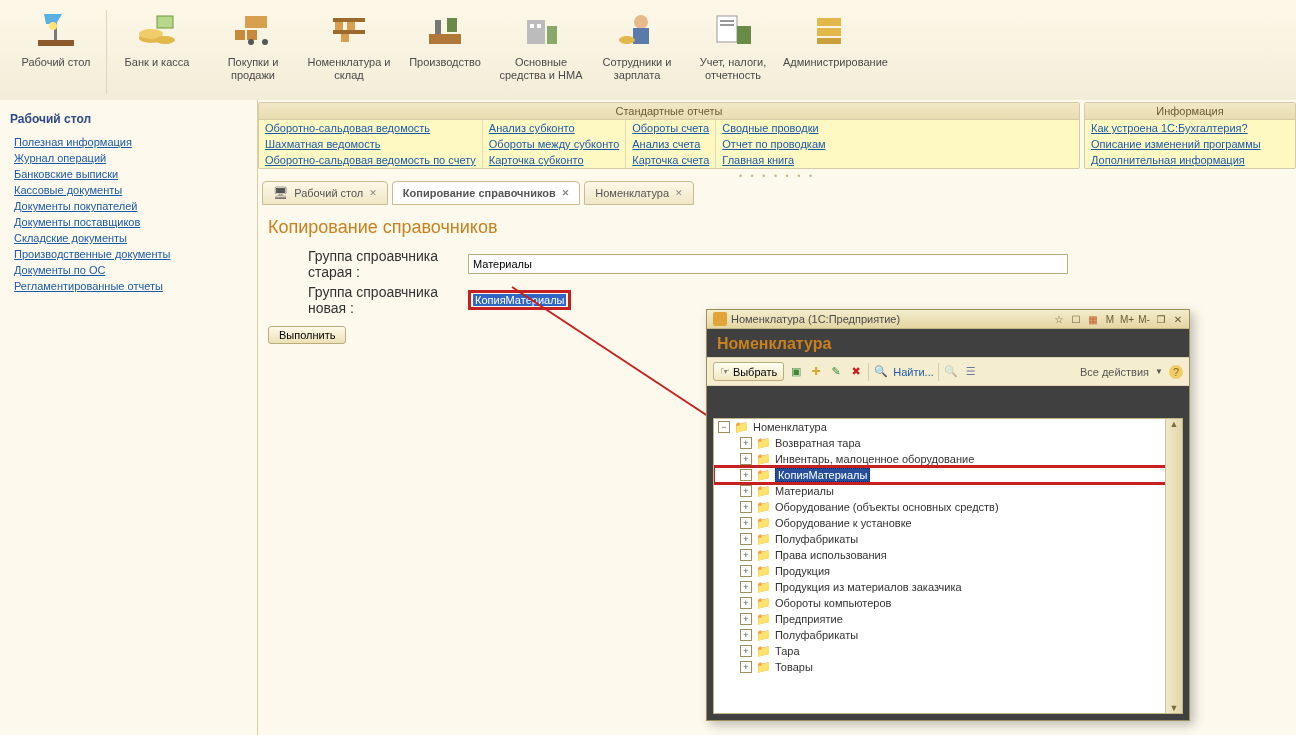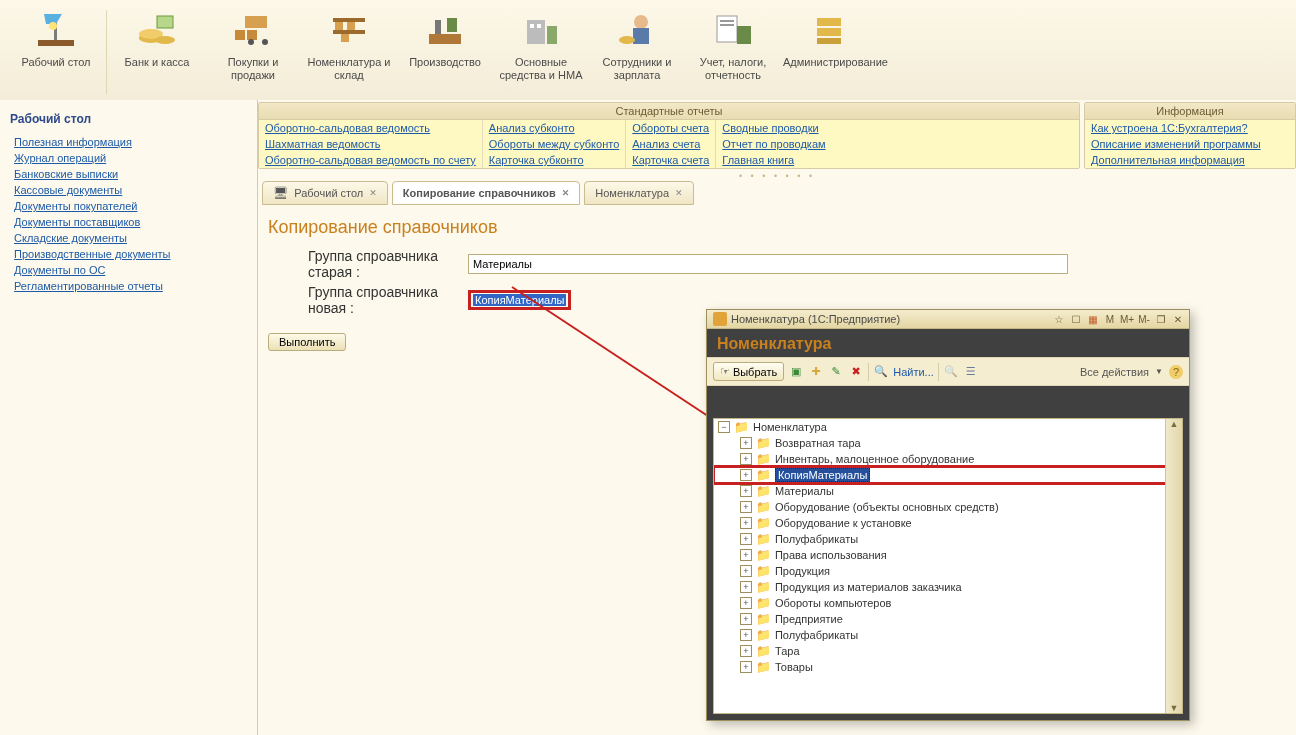--- a/index.html
+++ b/index.html
@@ -24,21 +24,21 @@
   .tab{background:linear-gradient(#fdf8e8,#f0e6c5);border:1px solid #c9bc8f;border-radius:4px 4px 0 0;padding:4px 10px;font-size:11px;color:#555;display:flex;align-items:center;gap:6px;cursor:pointer;}
   .tab.active{background:#fff;font-weight:bold;}
   .tab .close{color:#888;font-size:9px;}
   .page{padding:4px 10px;}
   .page h1{color:#c9801e;font-size:18px;font-weight:normal;margin:0 0 10px 0;}
   .form-row{display:flex;align-items:center;margin:4px 0;}
   .form-label{width:160px;font-size:14px;color:#333;padding-left:40px;}
   .form-input{border:1px solid #b9ad7e;background:#fff;font-size:11px;padding:1px 4px;height:16px;min-width:300px;}
   .highlighted-input{border:3px solid #c62020;padding:0 2px;display:inline-block;}
   .highlighted-input .sel{background:#3166c5;color:#fff;padding:0 2px;font-size:11px;}
-  .btn{background:linear-gradient(#fdfae9,#ece0b5);border:1px solid #b9ad7e;border-radius:3px;padding:2px 10px;font-size:11px;cursor:pointer;margin-top:13px;}
+  .btn{background:linear-gradient(#fdfae9,#ece0b5);border:1px solid #b9ad7e;border-radius:3px;padding:2px 10px;font-size:11px;cursor:pointer;margin-top:6px;}
   
   .dialog{position:absolute;top:189px;left:448px;width:482px;height:410px;background:#404040;border:1px solid #9c8f5c;box-shadow:4px 4px 10px rgba(0,0,0,.25);margin-top:20px;}
   .dlg-title{background:linear-gradient(#f4eccd,#e4d6a3);border-bottom:1px solid #c4b787;padding:2px 6px;display:flex;align-items:center;gap:4px;position:relative;}
   .dlg-title .t{font-size:11px;color:#4a4a4a;}
   .dlg-title .tb-icons{position:absolute;right:4px;top:2px;display:flex;gap:3px;}
   .tb-icons span{width:14px;height:14px;display:inline-flex;align-items:center;justify-content:center;font-size:10px;color:#6a5c34;cursor:pointer;}
   .dlg-h1{color:#c9801e;font-size:16px;font-weight:bold;margin:6px 10px 4px 10px;}
   .dlg-toolbar{display:flex;align-items:center;gap:4px;padding:4px 6px;border-top:1px solid #e0d6b5;border-bottom:1px solid #e0d6b5;background:#f5edcf;}
   .tbtn{background:linear-gradient(#fffef2,#f1e7c1);border:1px solid #b9ad7e;border-radius:3px;padding:2px 6px;font-size:11px;display:flex;align-items:center;gap:3px;cursor:pointer;}
   .tico{width:16px;height:16px;display:inline-flex;align-items:center;justify-content:center;cursor:pointer;font-size:11px;}

